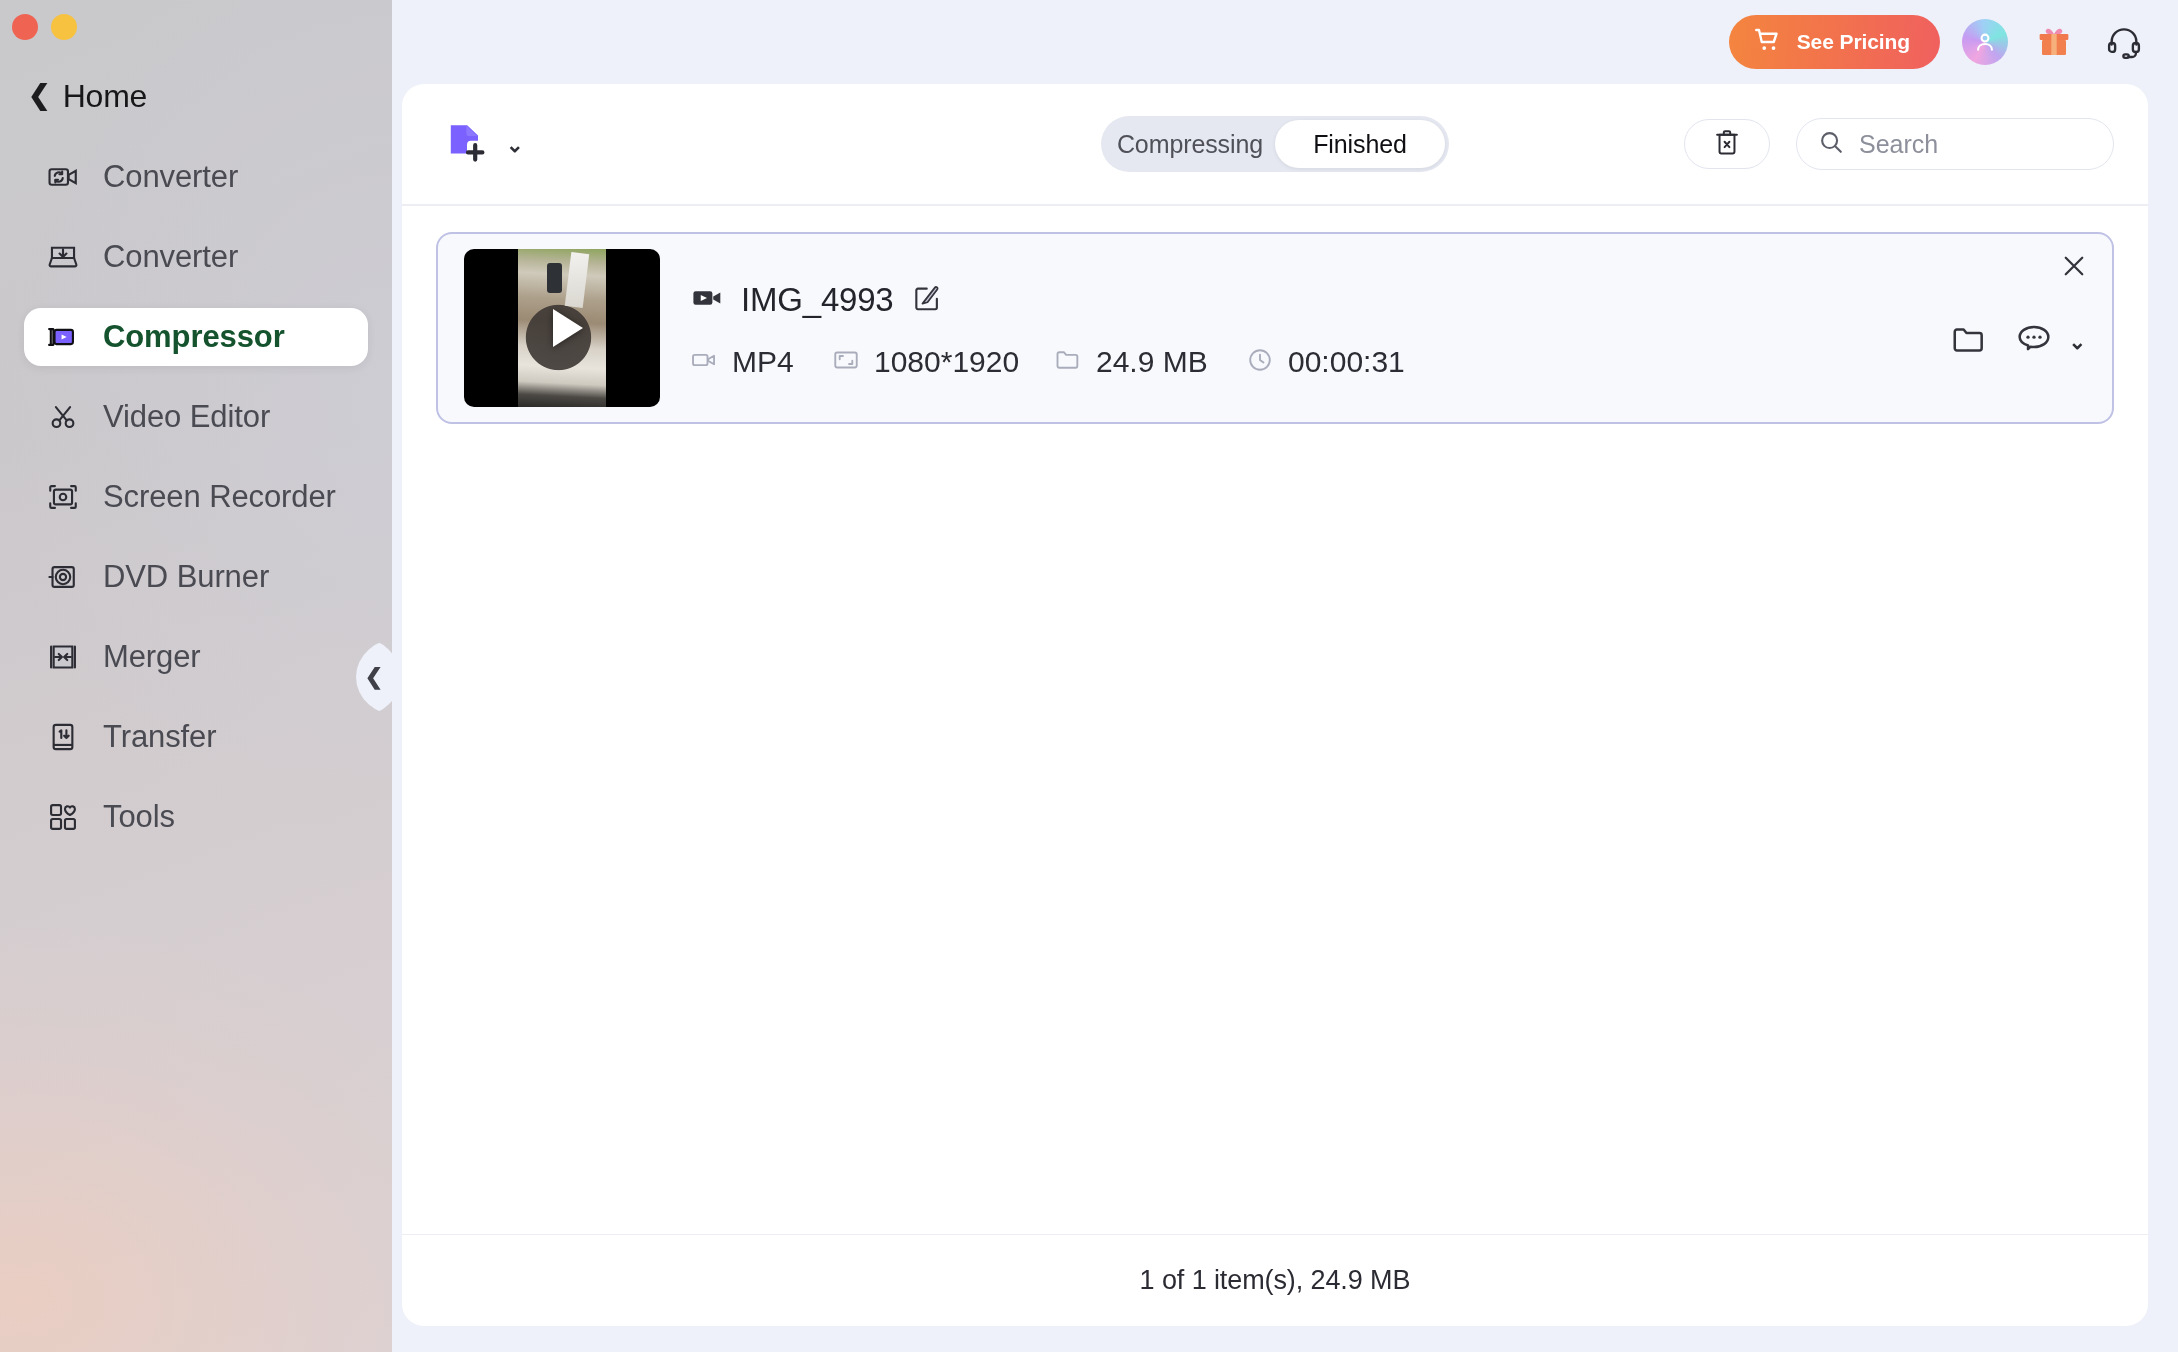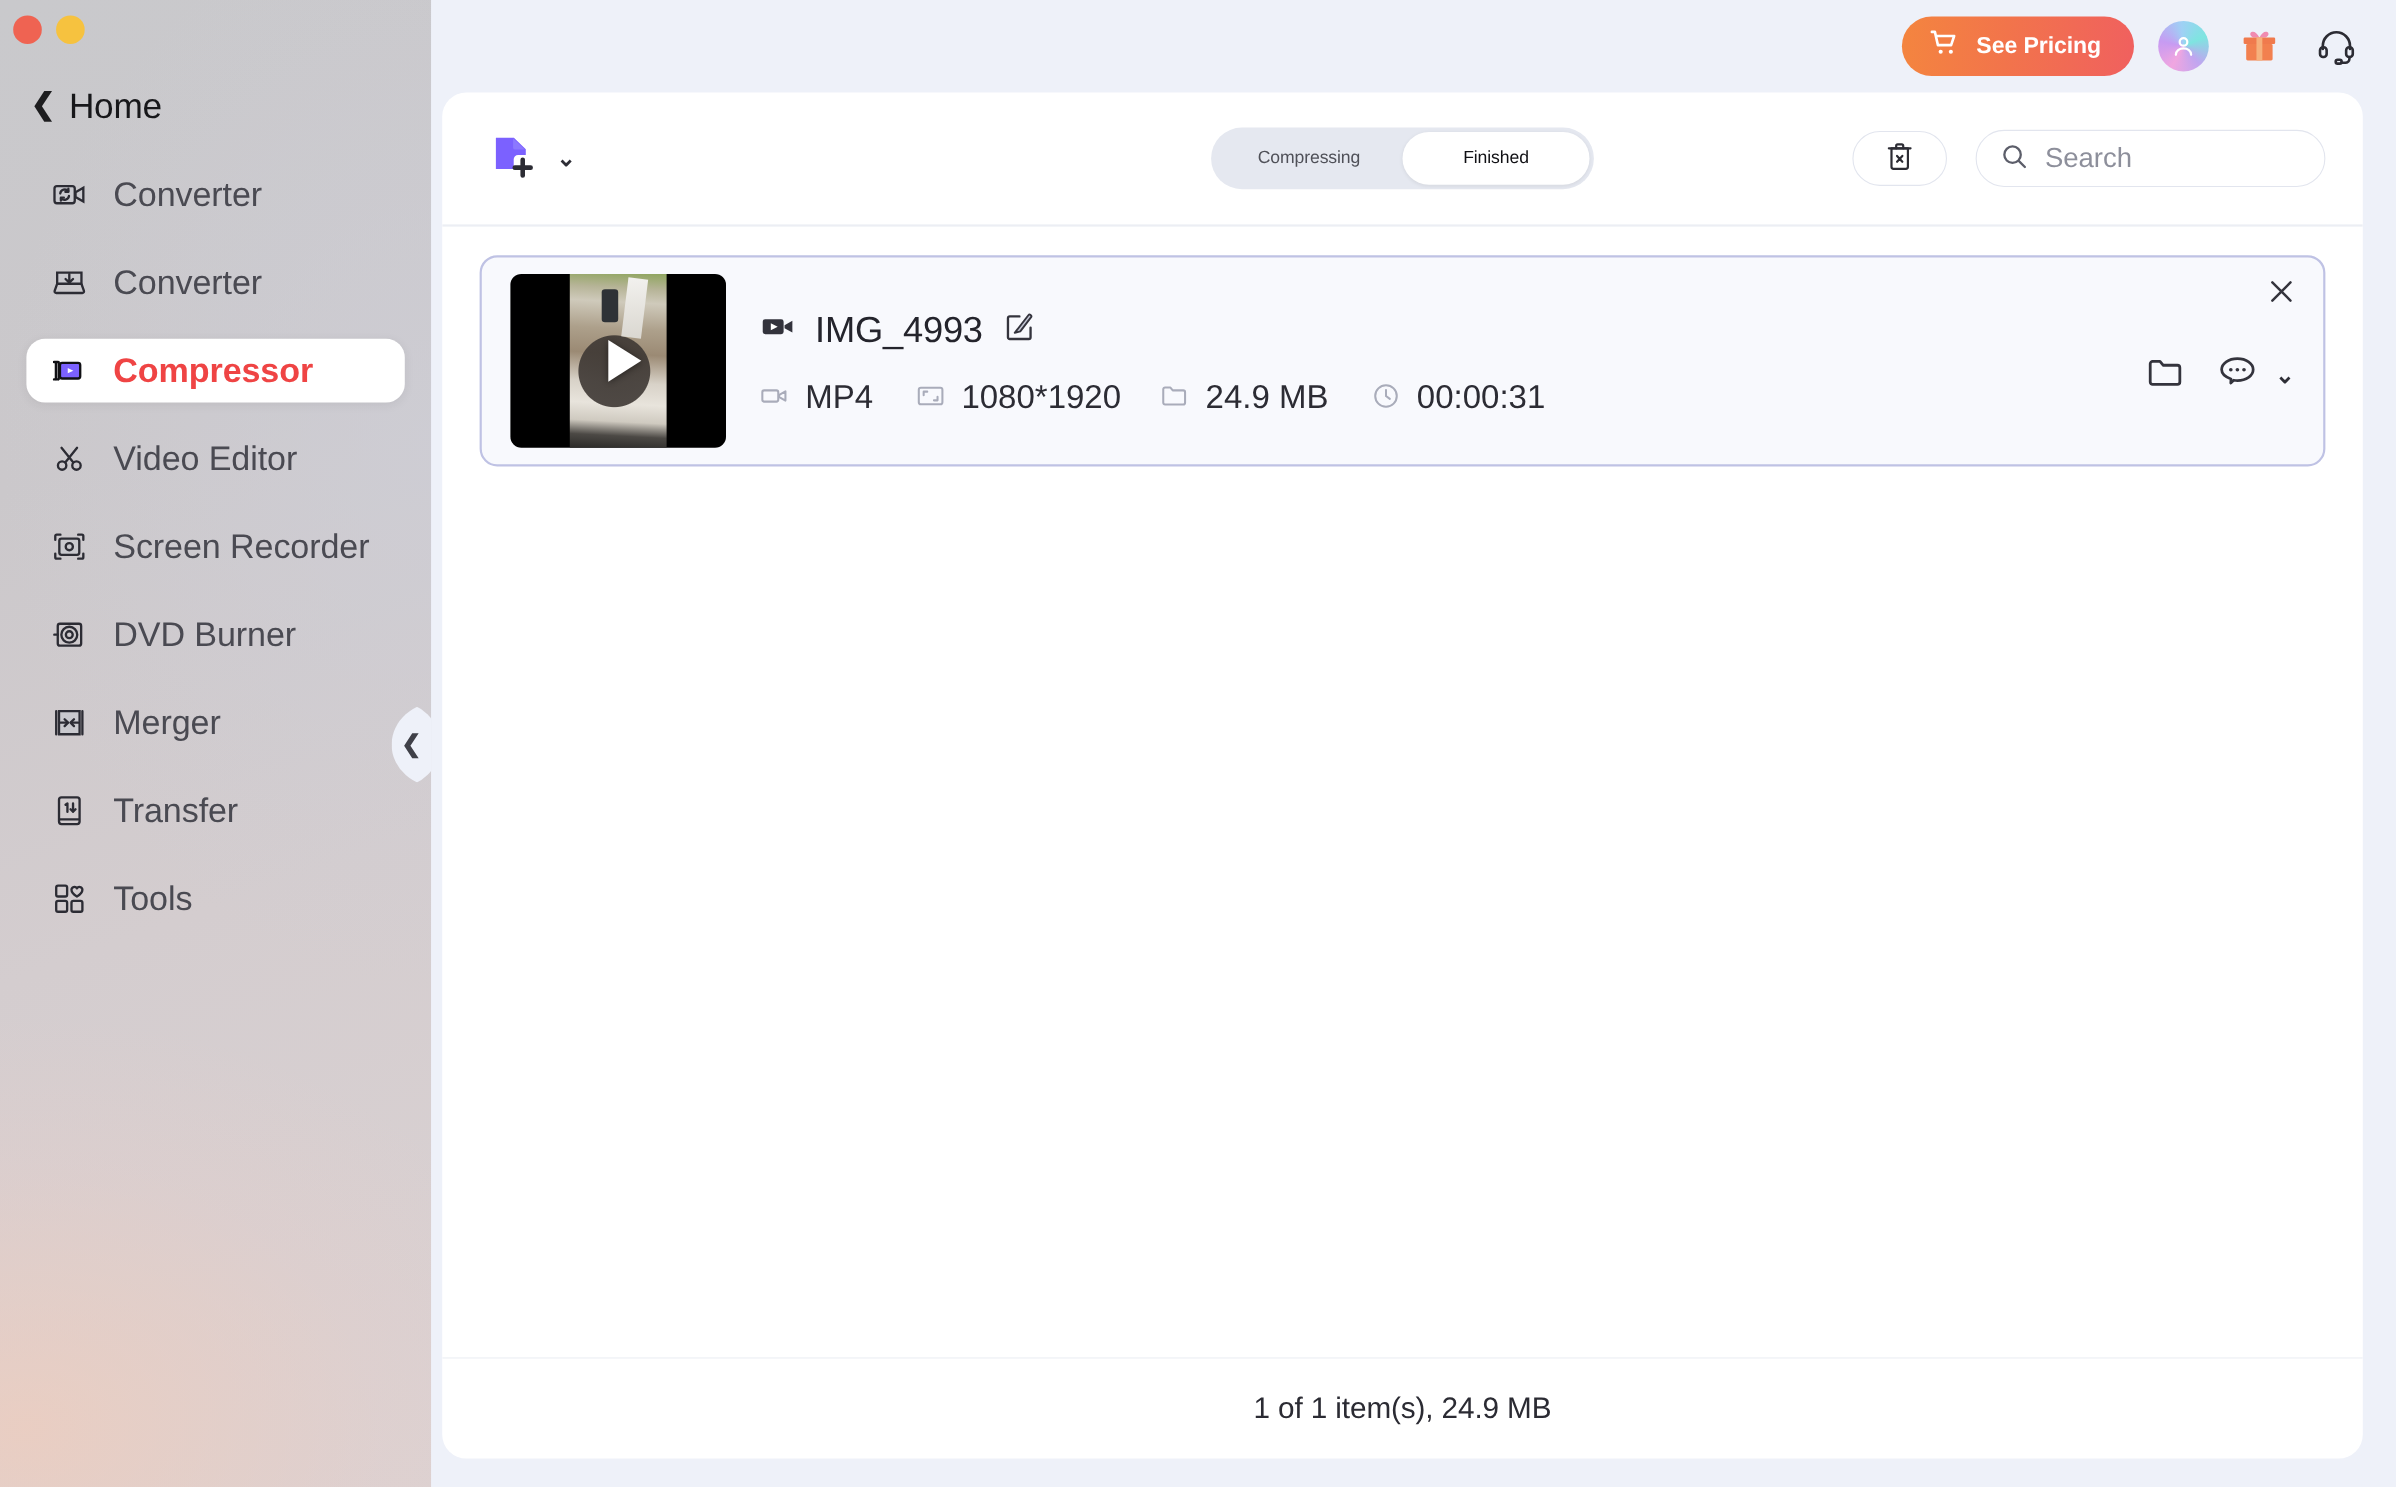--- a/index.html
+++ b/index.html
@@ -80,21 +80,21 @@
     font-size: 31px;
     color: #4a4a52;
     letter-spacing: -0.1px;
     white-space: nowrap;
   }
   .nav-item.active {
     background: #ffffff;
     box-shadow: 0 2px 10px rgba(0,0,0,0.07);
   }
   .nav-item.active .nav-label {
-    color: #ef4444;
+    color: #14532d;
     font-weight: 600;
   }
   .nav-icon {
     width: 36px; height: 36px;
     display: flex; align-items: center; justify-content: center;
     flex: 0 0 36px;
   }
   .nav-icon svg { display: block; }
 
   .collapse-handle {
@@ -210,21 +210,21 @@
     height: 56px;
     width: 348px;
   }
   .seg {
     flex: 1 1 50%;
     height: 48px;
     border-radius: 25px;
     display: flex;
     align-items: center;
     justify-content: center;
-    font-size: 16px;
+    font-size: 25px;
     color: #4f5058;
     cursor: pointer;
     white-space: nowrap;
     letter-spacing: -0.1px;
   }
   .seg.active {
     background: #ffffff;
     color: #101014;
     box-shadow: 0 1px 4px rgba(0,0,0,0.08);
   }

